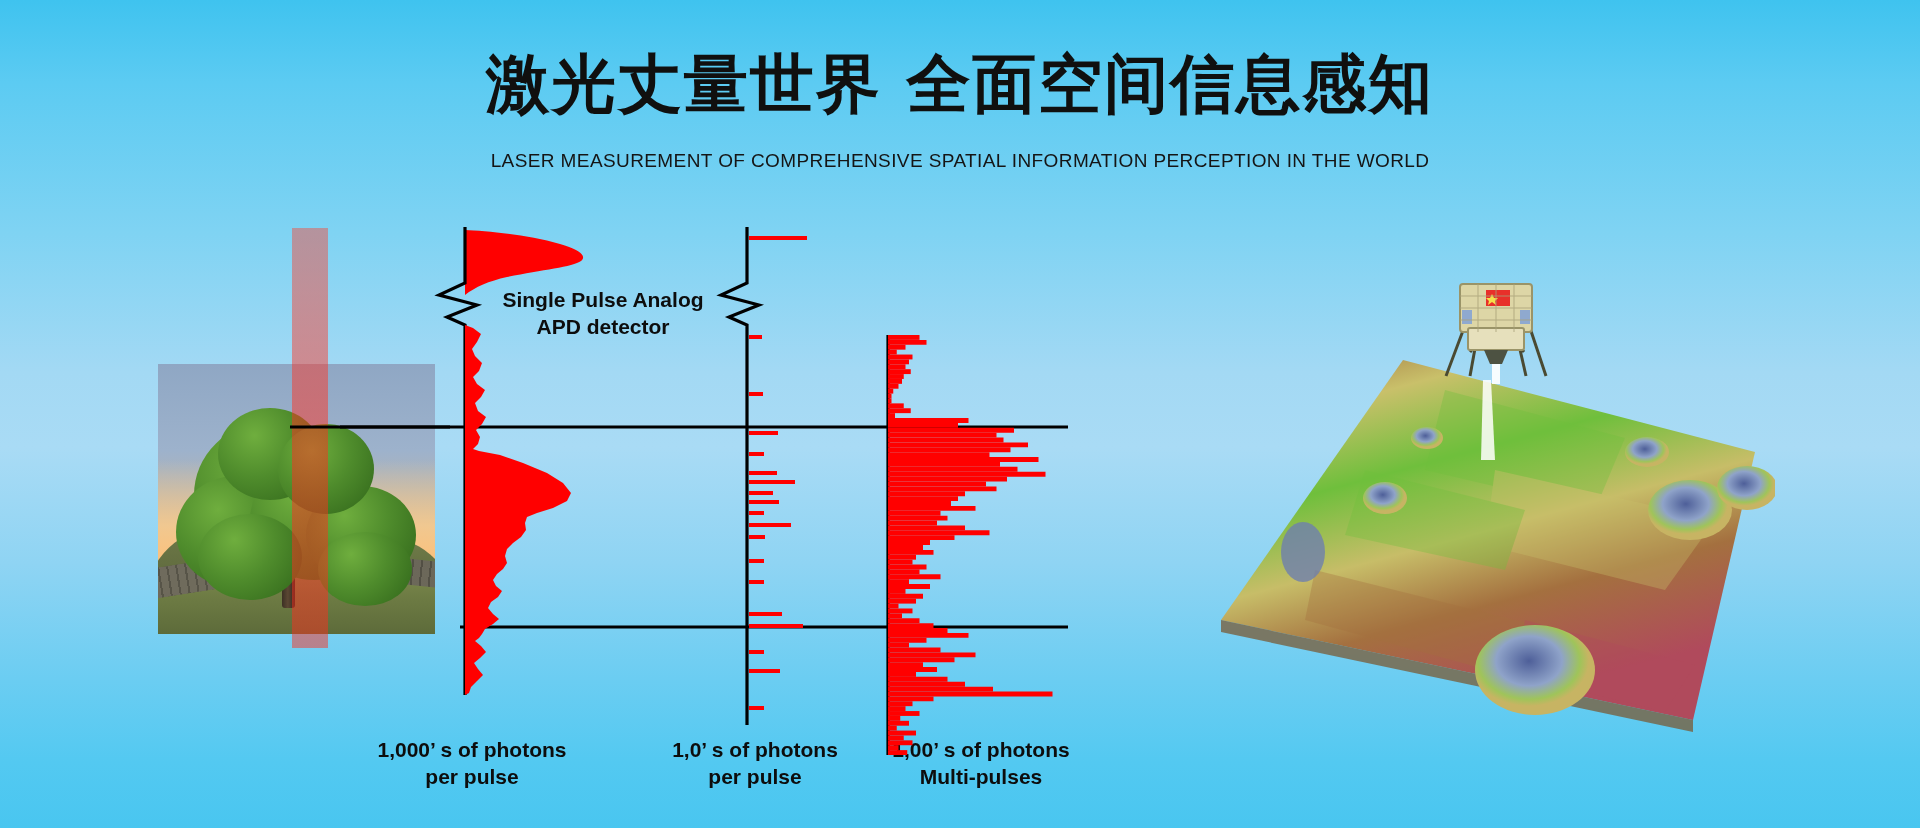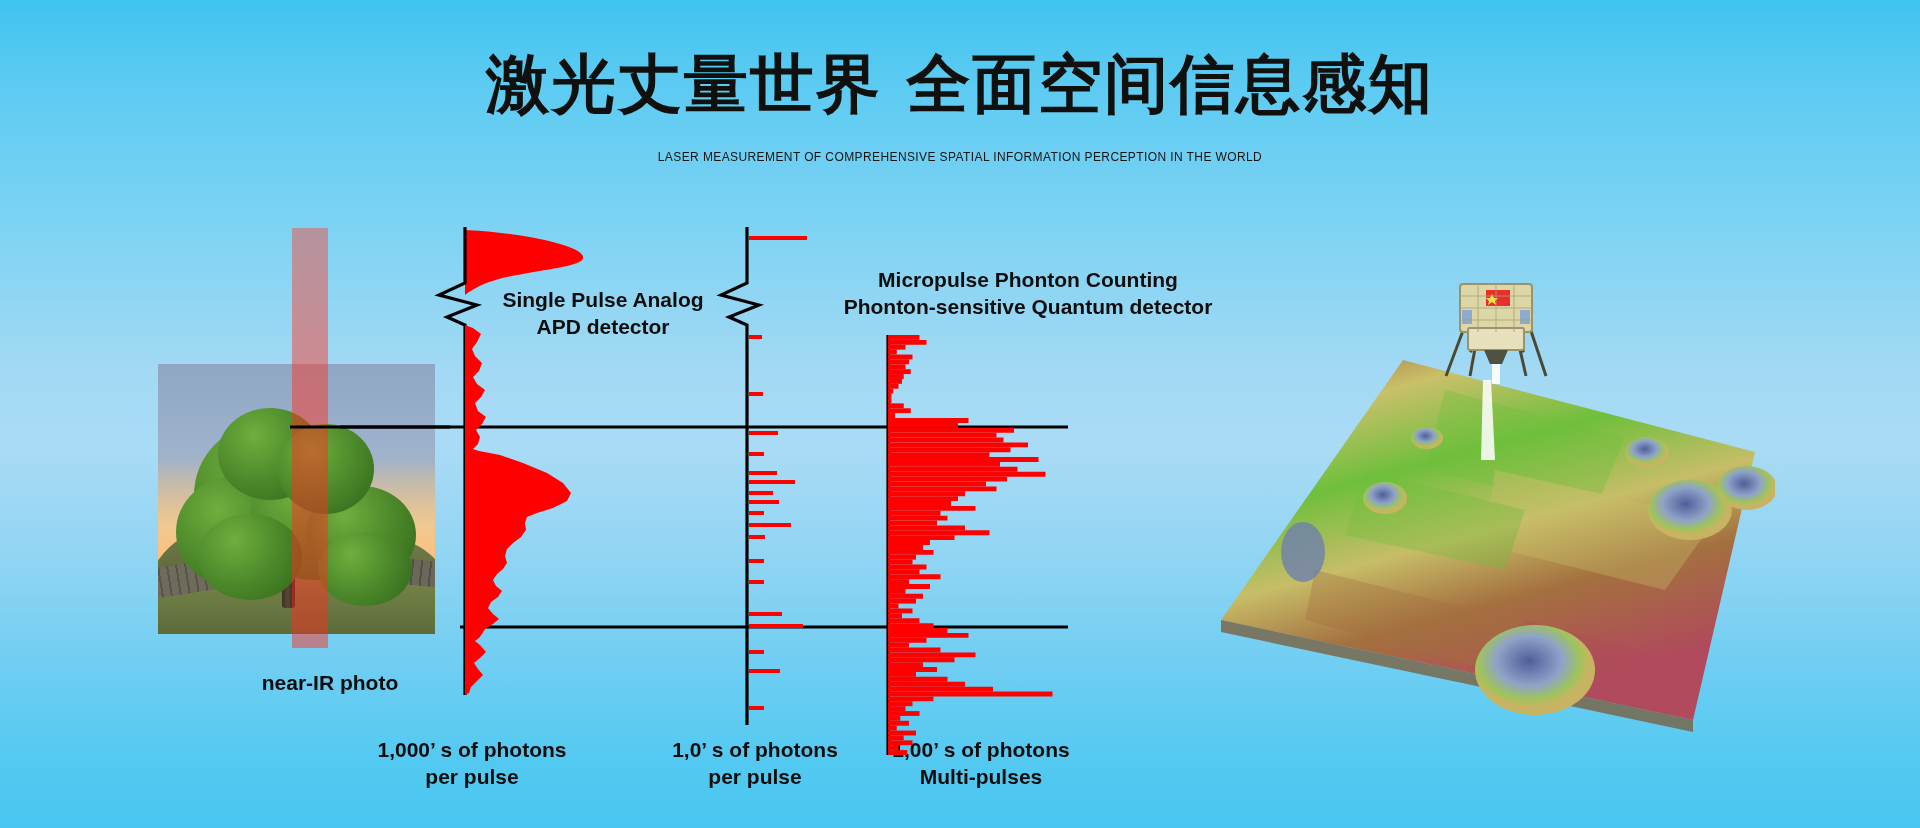--- a/index.html
+++ b/index.html
@@ -24,21 +24,21 @@
   #title{
     position:absolute;left:0;right:0;top:48px;
     text-align:center;
     font-size:64px;font-weight:bold;color:#10100f;
     letter-spacing:2px;line-height:1.15;
     font-family:"DejaVu Sans","Liberation Sans",sans-serif;
   }
   #subtitle{
     position:absolute;left:0;right:0;top:150px;
     text-align:center;
-    font-size:12px;color:#151515;letter-spacing:0.4px;
+    font-size:19px;color:#151515;letter-spacing:0.4px;
     font-family:"Liberation Sans",sans-serif;
   }
 
   
   .lbl{
     position:absolute;color:#0d0d0d;font-weight:bold;
     font-size:21px;line-height:1.28;text-align:center;
     font-family:"Liberation Sans","DejaVu Sans",sans-serif;
     white-space:pre-line;
   }
@@ -134,27 +134,24 @@
     <div class="ph-crown" style="left:148px;top:122px;width:110px;height:98px;"></div>
     <div class="ph-crown" style="left:60px;top:44px;width:104px;height:92px;"></div>
     <div class="ph-crown" style="left:120px;top:60px;width:96px;height:90px;"></div>
     <div class="ph-crown" style="left:40px;top:150px;width:104px;height:86px;"></div>
     <div class="ph-crown" style="left:160px;top:168px;width:94px;height:74px;"></div>
   </div>
 
   <div id="beam"></div>
 
 
-  <div class="lbl" style="left:205px;top:670px;width:250px;">near-IR photo</div>
 
   <div class="lbl" style="left:478px;top:287px;width:250px;">Single Pulse Analog
 APD detector</div>
 
-  <div class="lbl" style="left:818px;top:267px;width:420px;">Micropulse Phonton Counting
-Phonton-sensitive Quantum detector</div>
 
   <div class="lbl" style="left:352px;top:737px;width:240px;text-align:center;">1,000’ s of photons
 per pulse</div>
   <div class="lbl" style="left:640px;top:737px;width:230px;">1,0’ s of photons
 per pulse</div>
   <div class="lbl" style="left:866px;top:737px;width:230px;">1,00’ s of photons
 Multi-pulses</div>
 
   <svg class="panel" width="760" height="240" style="left:340px;top:400px;">
     <line class="gl" x1="0" y1="27" x2="728" y2="27"></line>

